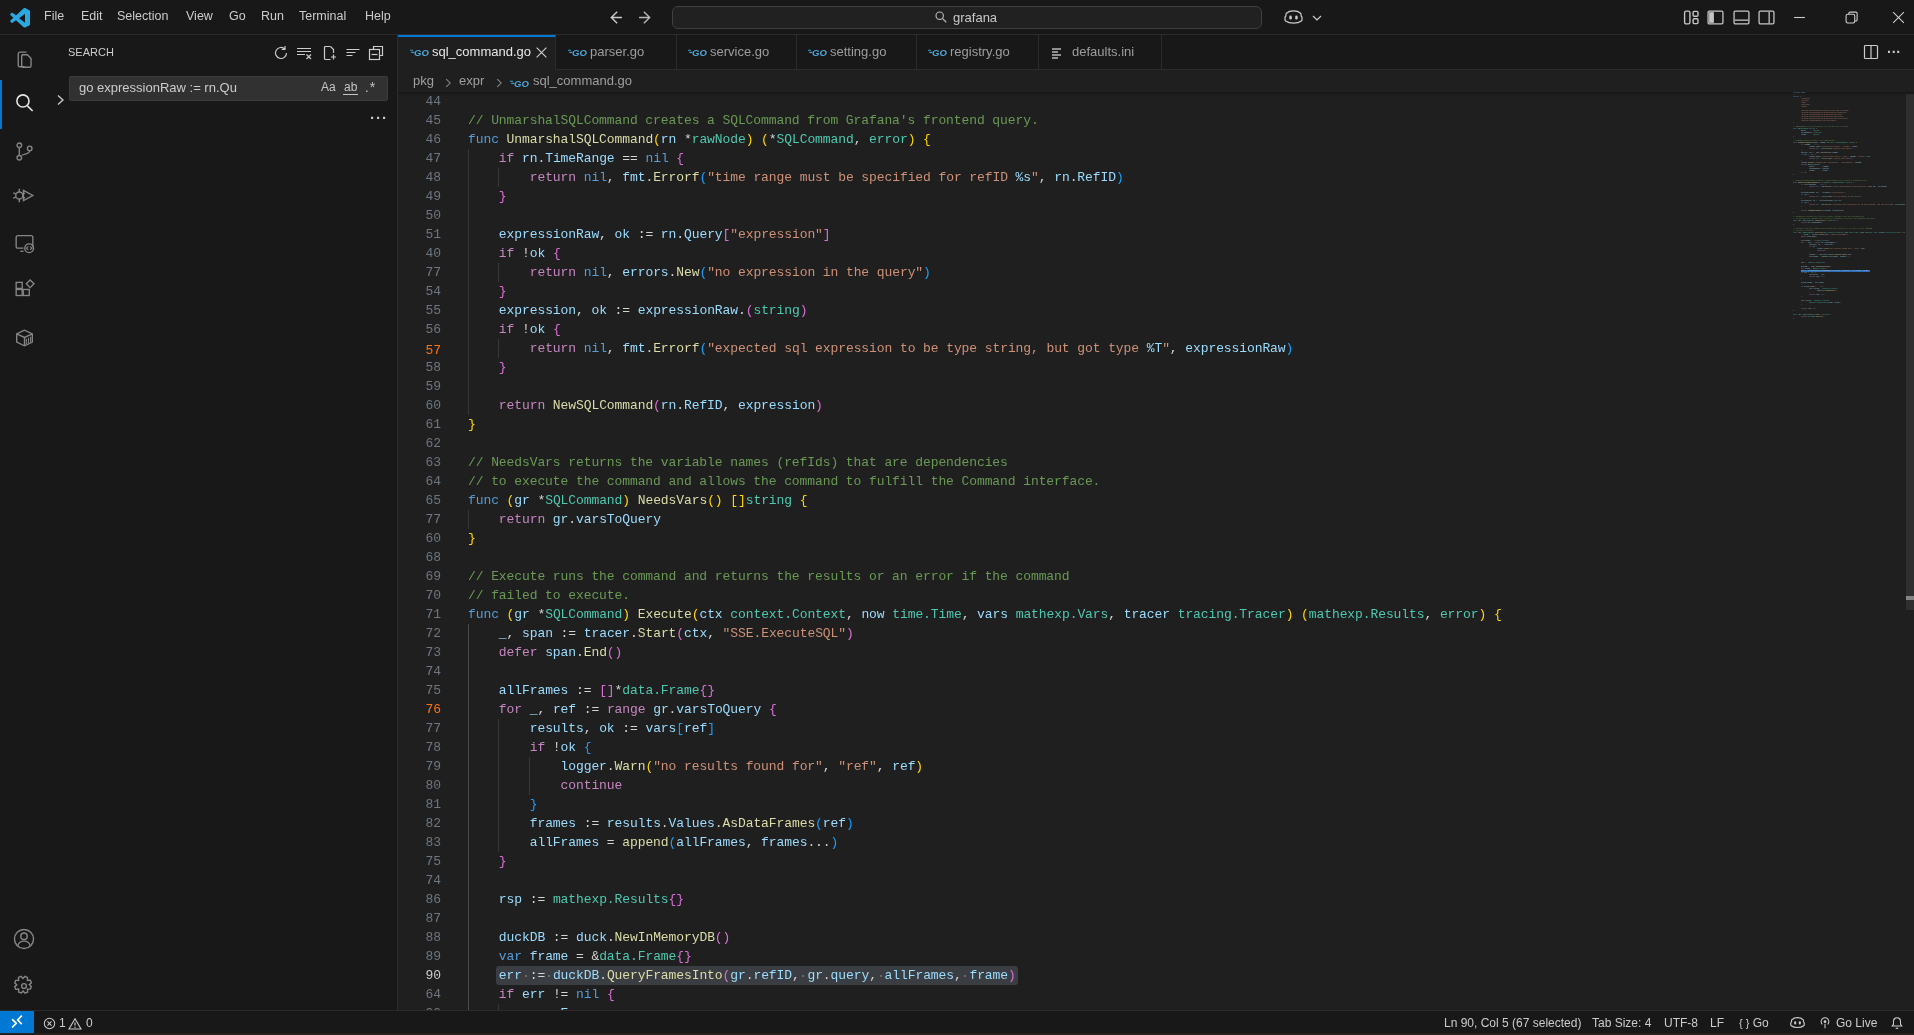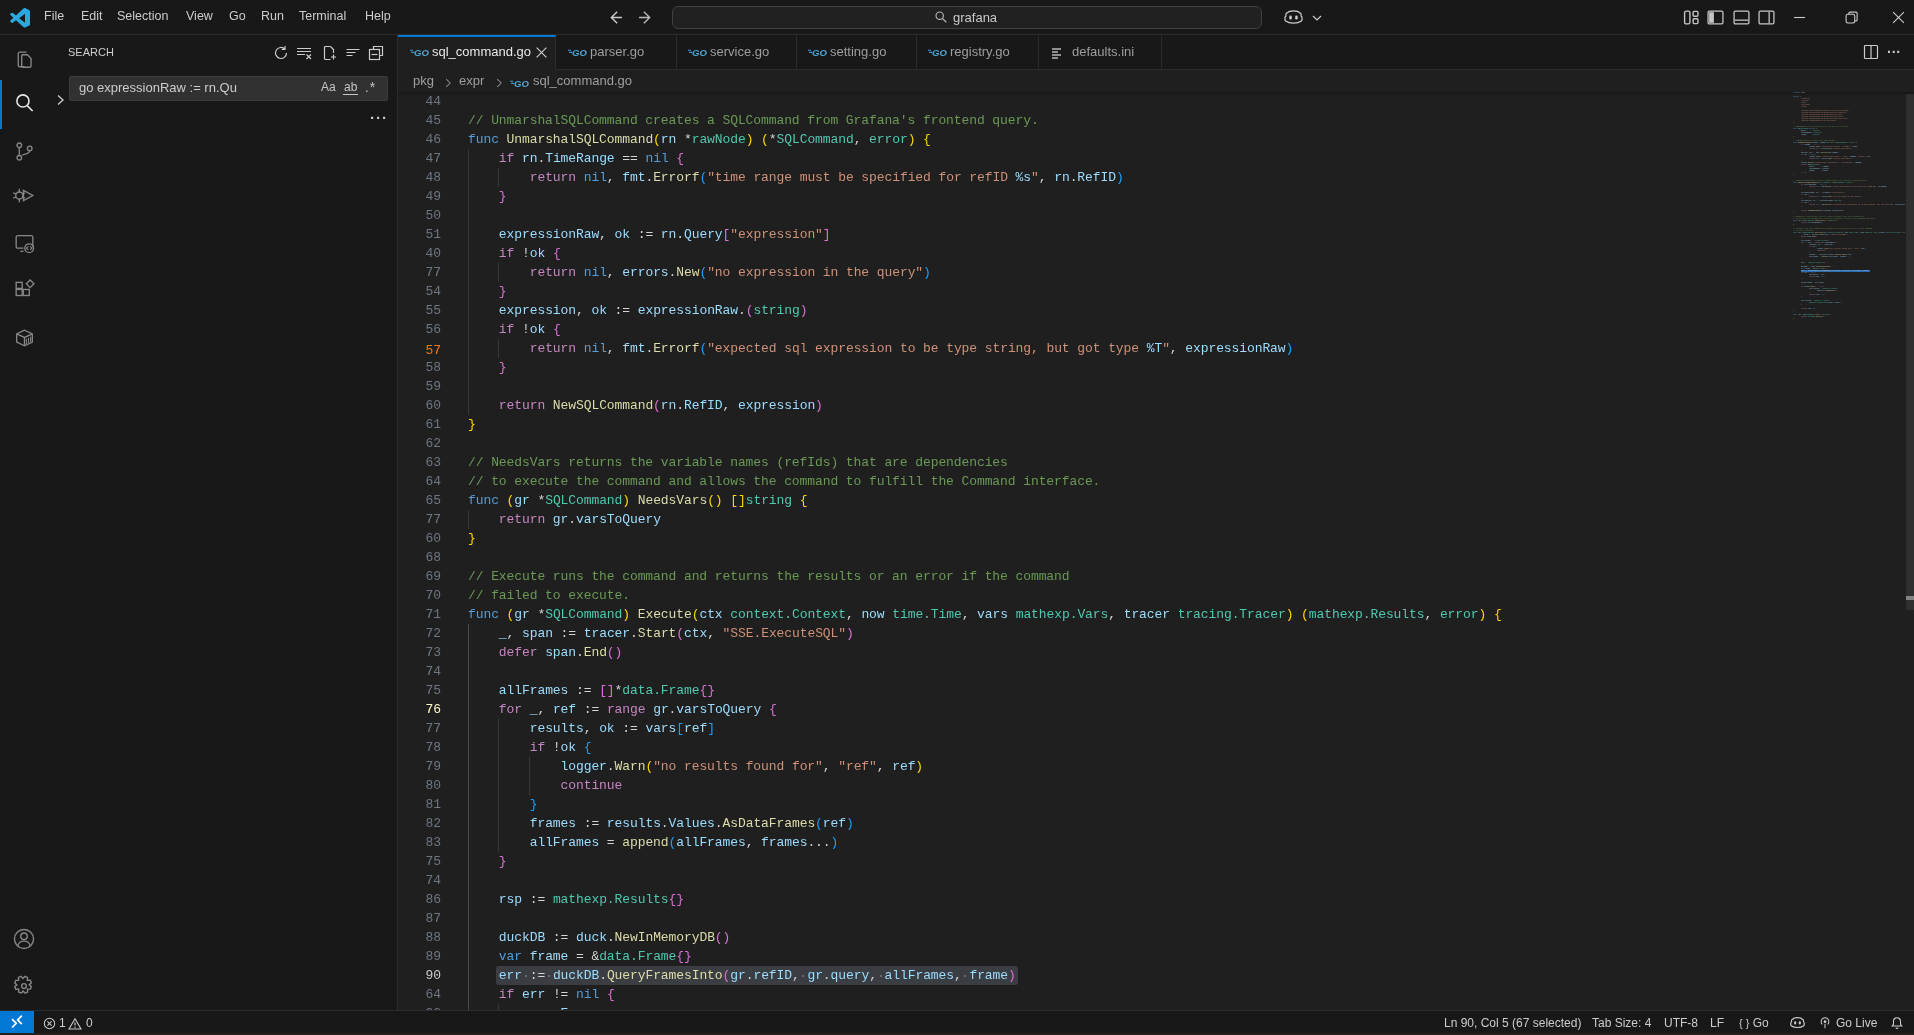--- a/index.html
+++ b/index.html
@@ -313,21 +313,21 @@
       <div class="ln" style="left:0;top:513px;color:#6e7681">71</div>
       <div class="codeline" style="left:70px;top:513px"><i style="color:#569cd6">func</i> <i style="color:#ffd700">(</i><i style="color:#9cdcfe">gr</i> <i style="color:#d4d4d4">*</i><i style="color:#4ec9b0">SQLCommand</i><i style="color:#ffd700">)</i> <i style="color:#dcdcaa">Execute</i><i style="color:#ffd700">(</i><i style="color:#9cdcfe">ctx</i> <i style="color:#4ec9b0">context.Context</i><i style="color:#d4d4d4">,</i> <i style="color:#9cdcfe">now</i> <i style="color:#4ec9b0">time.Time</i><i style="color:#d4d4d4">,</i> <i style="color:#9cdcfe">vars</i> <i style="color:#4ec9b0">mathexp.Vars</i><i style="color:#d4d4d4">,</i> <i style="color:#9cdcfe">tracer</i> <i style="color:#4ec9b0">tracing.Tracer</i><i style="color:#ffd700">)</i> <i style="color:#ffd700">(</i><i style="color:#4ec9b0">mathexp.Results</i><i style="color:#d4d4d4">,</i> <i style="color:#4ec9b0">error</i><i style="color:#ffd700">)</i> <i style="color:#ffd700">{</i></div>
       <div class="ln" style="left:0;top:532px;color:#6e7681">72</div>
       <div class="codeline" style="left:70px;top:532px">	<i style="color:#9cdcfe">_</i><i style="color:#d4d4d4">,</i> <i style="color:#9cdcfe">span</i> <i style="color:#d4d4d4">:</i><i style="color:#d4d4d4">=</i> <i style="color:#9cdcfe">tracer</i><i style="color:#d4d4d4">.</i><i style="color:#dcdcaa">Start</i><i style="color:#da70d6">(</i><i style="color:#9cdcfe">ctx</i><i style="color:#d4d4d4">,</i> <i style="color:#ce9178">"SSE.ExecuteSQL"</i><i style="color:#da70d6">)</i></div>
       <div class="ln" style="left:0;top:551px;color:#6e7681">73</div>
       <div class="codeline" style="left:70px;top:551px">	<i style="color:#c586c0">defer</i> <i style="color:#9cdcfe">span</i><i style="color:#d4d4d4">.</i><i style="color:#dcdcaa">End</i><i style="color:#da70d6">(</i><i style="color:#da70d6">)</i></div>
       <div class="ln" style="left:0;top:570px;color:#6e7681">74</div>
       <div class="codeline" style="left:70px;top:570px"></div>
       <div class="ln" style="left:0;top:589px;color:#6e7681">75</div>
       <div class="codeline" style="left:70px;top:589px">	<i style="color:#9cdcfe">allFrames</i> <i style="color:#d4d4d4">:</i><i style="color:#d4d4d4">=</i> <i style="color:#da70d6">[</i><i style="color:#da70d6">]</i><i style="color:#d4d4d4">*</i><i style="color:#4ec9b0">data.Frame</i><i style="color:#da70d6">{</i><i style="color:#da70d6">}</i></div>
-      <div class="ln" style="left:0;top:608px;color:#fef9c3">76</div>
+      <div class="ln" style="left:0;top:608px;color:#f97316">76</div>
       <div class="codeline" style="left:70px;top:608px">	<i style="color:#c586c0">for</i> <i style="color:#9cdcfe">_</i><i style="color:#d4d4d4">,</i> <i style="color:#9cdcfe">ref</i> <i style="color:#d4d4d4">:</i><i style="color:#d4d4d4">=</i> <i style="color:#c586c0">range</i> <i style="color:#9cdcfe">gr</i><i style="color:#d4d4d4">.</i><i style="color:#9cdcfe">varsToQuery</i> <i style="color:#da70d6">{</i></div>
       <div class="ln" style="left:0;top:627px;color:#6e7681">77</div>
       <div class="codeline" style="left:70px;top:627px">		<i style="color:#9cdcfe">results</i><i style="color:#d4d4d4">,</i> <i style="color:#9cdcfe">ok</i> <i style="color:#d4d4d4">:</i><i style="color:#d4d4d4">=</i> <i style="color:#9cdcfe">vars</i><i style="color:#179fff">[</i><i style="color:#9cdcfe">ref</i><i style="color:#179fff">]</i></div>
       <div class="ln" style="left:0;top:646px;color:#6e7681">78</div>
       <div class="codeline" style="left:70px;top:646px">		<i style="color:#c586c0">if</i> <i style="color:#d4d4d4">!</i><i style="color:#9cdcfe">ok</i> <i style="color:#179fff">{</i></div>
       <div class="ln" style="left:0;top:665px;color:#6e7681">79</div>
       <div class="codeline" style="left:70px;top:665px">			<i style="color:#9cdcfe">logger</i><i style="color:#d4d4d4">.</i><i style="color:#dcdcaa">Warn</i><i style="color:#ffd700">(</i><i style="color:#ce9178">"no results found for"</i><i style="color:#d4d4d4">,</i> <i style="color:#ce9178">"ref"</i><i style="color:#d4d4d4">,</i> <i style="color:#9cdcfe">ref</i><i style="color:#ffd700">)</i></div>
       <div class="ln" style="left:0;top:684px;color:#6e7681">80</div>
       <div class="codeline" style="left:70px;top:684px">			<i style="color:#c586c0">continue</i></div>
       <div class="ln" style="left:0;top:703px;color:#6e7681">81</div>

